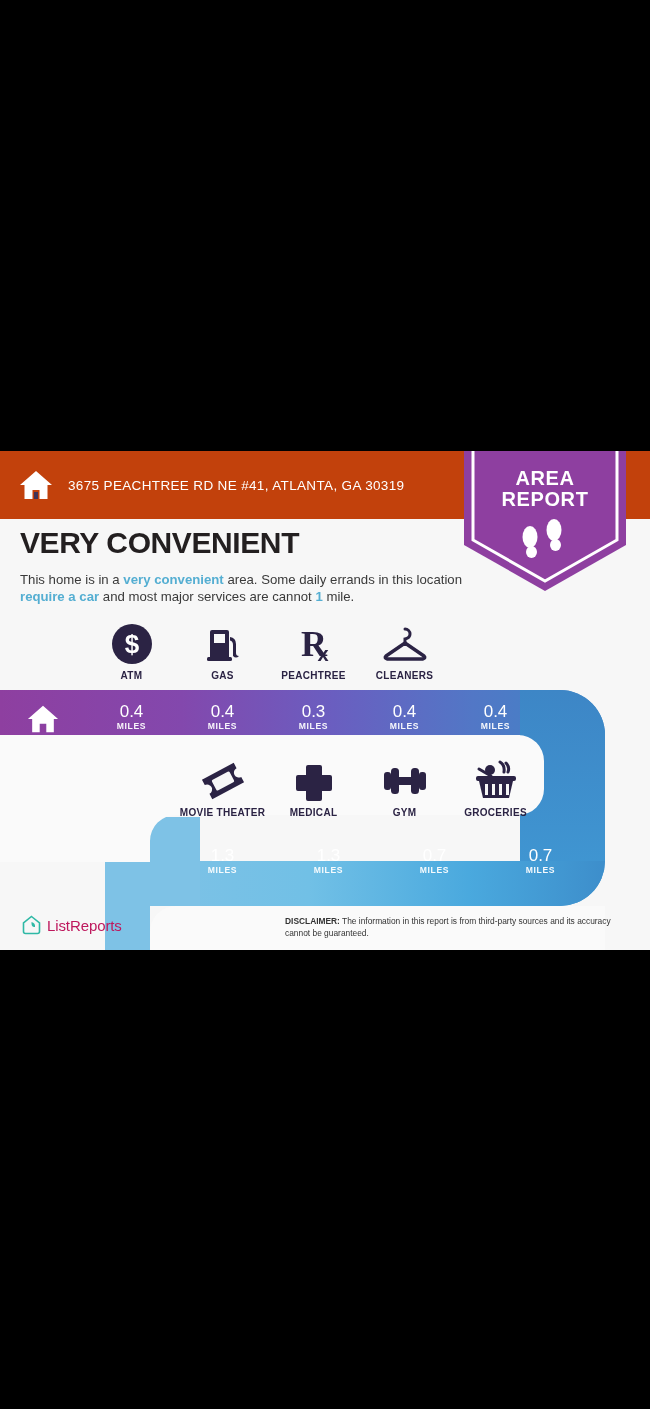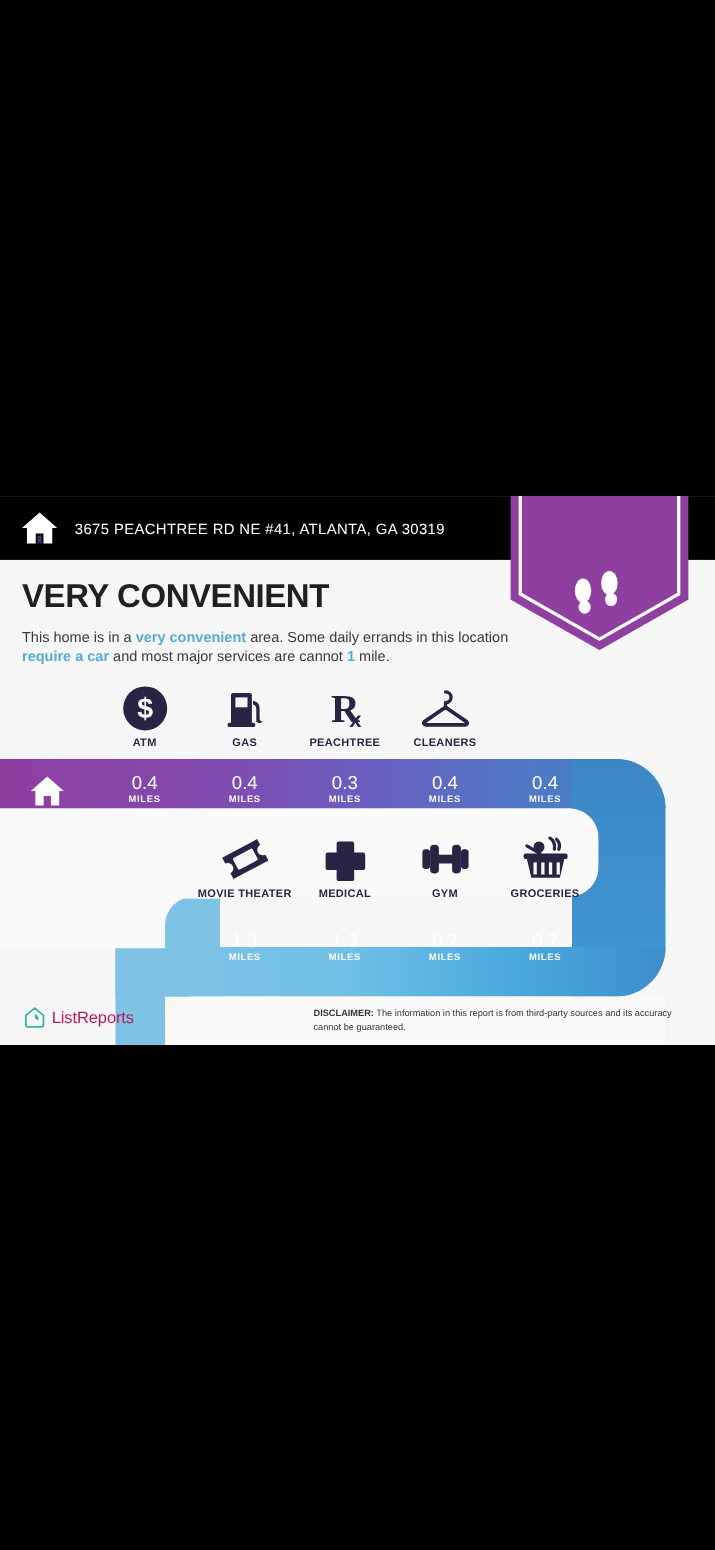--- a/index.html
+++ b/index.html
@@ -14,22 +14,22 @@
   #card {
     position:absolute; left:0; top:451px;
     width:650px; height:499px;
     background:#f7f7f7;
     overflow:hidden;
   }
 
   
   .hdr {
     position:absolute; left:0; top:0;
-    width:650px; height:58px;
-    background:#000000;
+    width:650px; height:68px;
+    background:#c2410c;
     display:flex; align-items:center;
   }
   .hdr-house { margin-left:18px; width:36px; height:34px; flex:none; }
   .hdr-addr {
     margin-left:14px;
     color:#fff; font-size:13.5px; letter-spacing:.35px;
     white-space:nowrap;
   }
 
   
@@ -72,21 +72,21 @@
   }
   #iconrow1 { left:86px; top:170px; }
   #iconrow2 { left:177px; top:307px; }
 
   
   .distrow { position:absolute; display:flex; z-index:4; }
   .dcell { width:91px; text-align:center; color:#fff; }
   .dcell .num { font-size:17px; line-height:1.05; font-weight:400; }
   .dcell .mi { font-size:8.6px; letter-spacing:.6px; font-weight:700; opacity:.95; }
   #distrow1 { left:86px; top:252px;align-items:center; }
-  #distrow2 { left:177px; top:396px; }
+  #distrow2 { left:177px; top:396px;gap:15px; }
 
   .homecell {
     position:absolute; left:14px; top:252px;
     width:58px; height:38px; z-index:4;
     display:flex; align-items:flex-start; justify-content:center;
   }
 
   
   .logo {
     position:absolute; left:22px; top:464px;
@@ -156,20 +156,24 @@
       <path d="M0,0 H162 V94 L81,140 L0,94 Z" fill="#8e3fa0"></path>
       <path d="M9,0 V89 L81,130 L153,89 V0" fill="none" stroke="#fff" stroke-width="3"></path>
 
       <g fill="#fff">
         <ellipse cx="66" cy="86" rx="7.5" ry="11"></ellipse>
         <ellipse cx="67.5" cy="101" rx="5.5" ry="6"></ellipse>
         <ellipse cx="90" cy="79" rx="7.5" ry="11"></ellipse>
         <ellipse cx="91.5" cy="94" rx="5.5" ry="6"></ellipse>
       </g>
     </svg>
+    <div class="badge-txt">
+      <div>AREA</div>
+      <div>REPORT</div>
+    </div>
   </div>
 
   <div class="h1">VERY CONVENIENT</div>
   <div class="sub">
     <span>This home is in a </span><span class="hl">very convenient</span><span> area. Some daily errands in this location </span><span class="hl">require a car</span><span> and most major services are cannot </span><span class="hl">1</span><span> mile.</span>
   </div>
 
   <div class="iconrow" id="iconrow1">
 
     <div class="icell">

